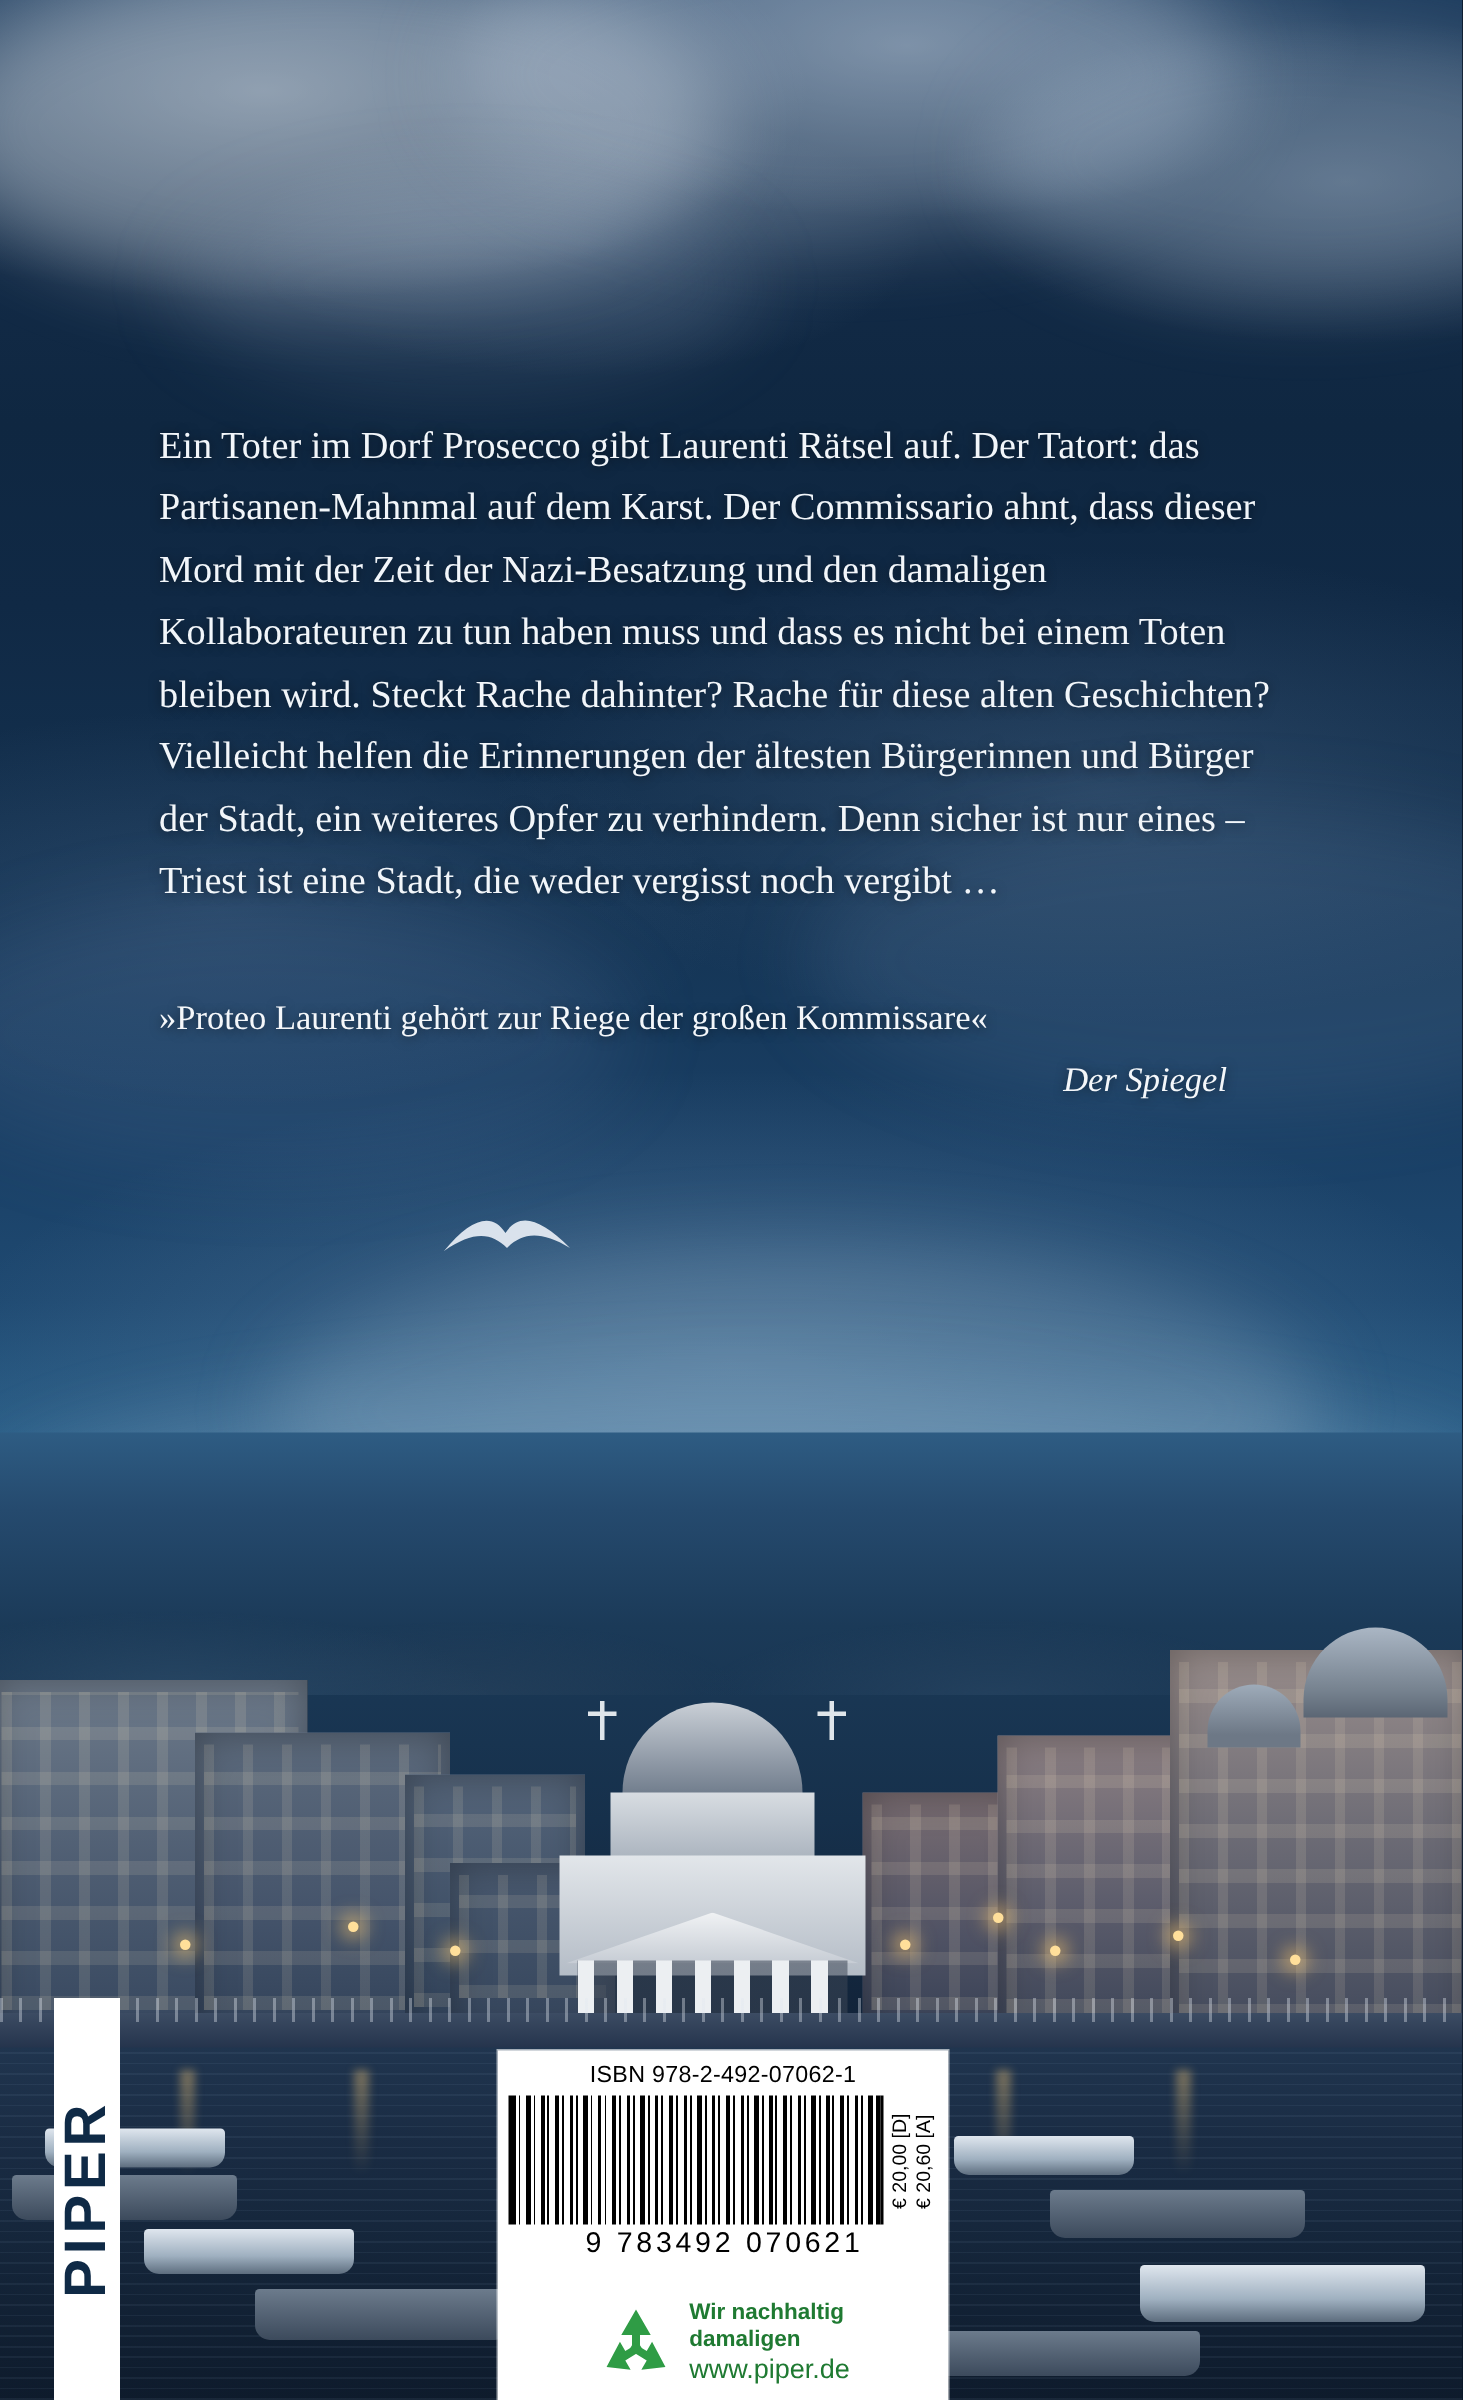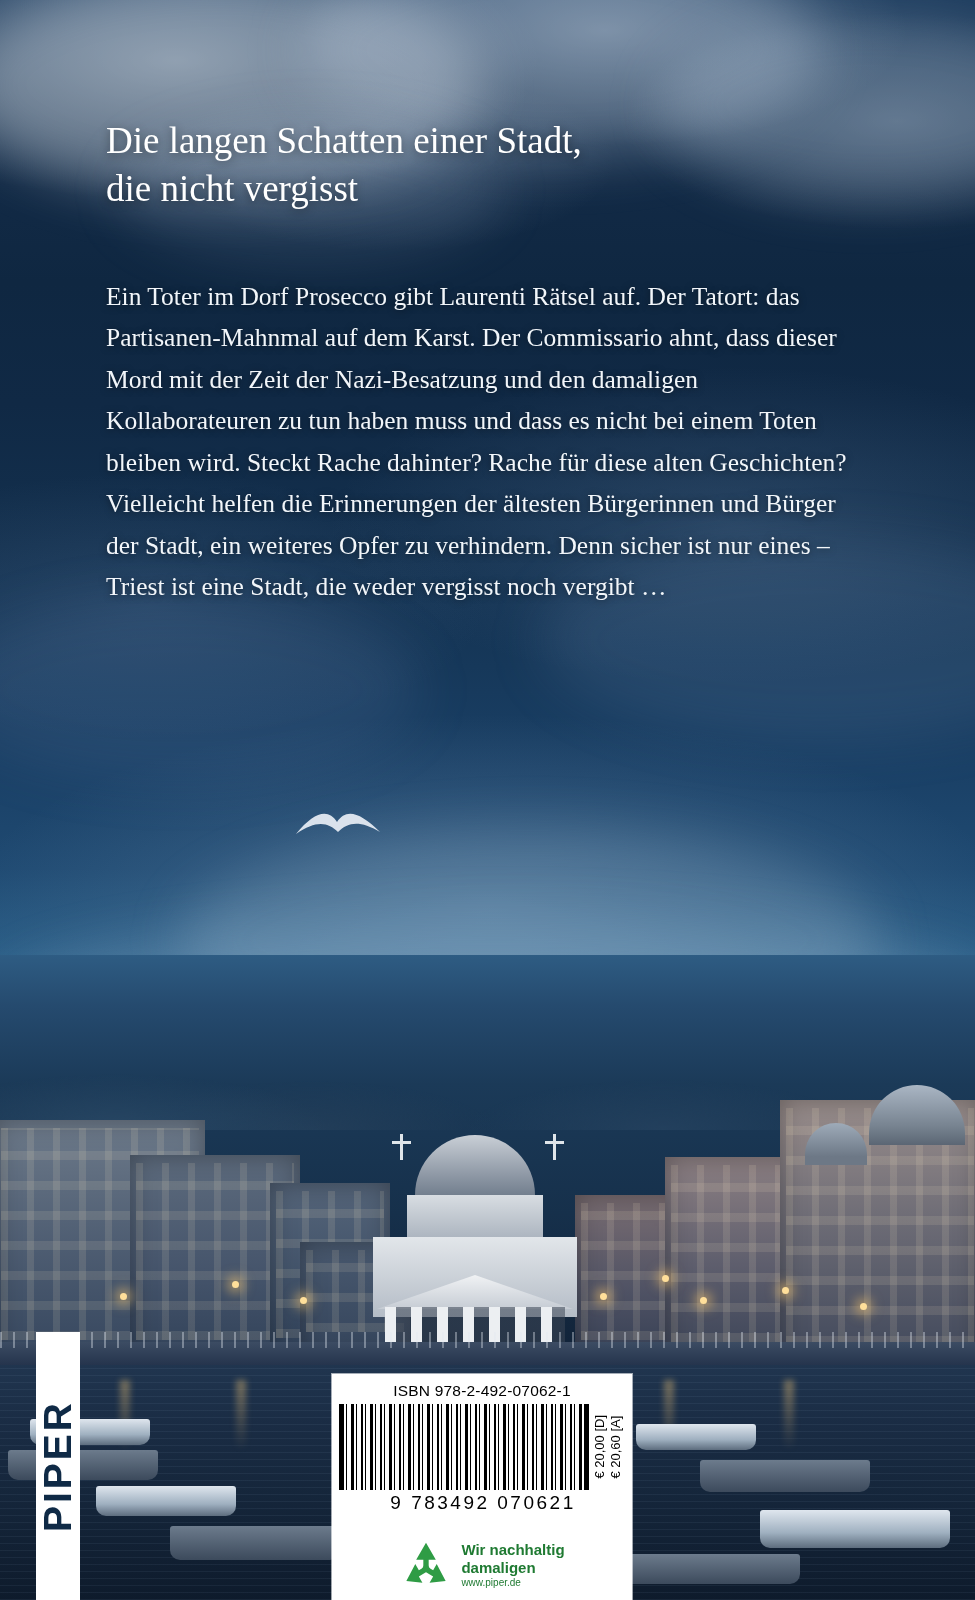--- a/index.html
+++ b/index.html
@@ -363,21 +363,21 @@
   .eco-text {
     font-family: "Liberation Sans", sans-serif;
     font-size: 15px;
     line-height: 1.18;
     color: #1f7a32;
     font-weight: bold;
   }
   .eco-text .url {
     display: block;
     font-weight: normal;
-    font-size: 10px;
+    font-size: 18px;
     color: #1f7a32;
   }
 </style>
 </head>
 <body>
 
 <div class="cover">
 
   <div class="sky">
     <div class="cloud c1"></div>
@@ -462,23 +462,24 @@
     <div class="boat" style="left:636px; bottom:150px; width:120px; height:26px;"></div>
     <div class="boat dark" style="left:700px; bottom:108px; width:170px; height:32px;"></div>
     <div class="boat" style="left:760px; bottom:52px;  width:190px; height:38px;"></div>
     <div class="boat dark" style="left:620px; bottom:16px; width:180px; height:30px;"></div>
   </div>
 
   <div class="piper">
     <span>PIPER</span>
   </div>
 
-  <h1 class="headline">Die langen Schatten einer Stadt,<br>die nicht vergisst</h1>
   <p class="blurb">Ein Toter im Dorf Prosecco gibt Laurenti Rätsel auf. Der Tatort: das Partisanen-Mahnmal auf dem Karst. Der Commissario ahnt, dass dieser Mord mit der Zeit der Nazi-Besatzung und den damaligen Kollaborateuren zu tun haben muss und dass es nicht bei einem Toten bleiben wird. Steckt Rache dahinter? Rache für diese alten Geschichten? Vielleicht helfen die Erinnerungen der ältesten Bürgerinnen und Bürger der Stadt, ein weiteres Opfer zu verhindern. Denn sicher ist nur eines – Triest ist eine Stadt, die weder vergisst noch vergibt …</p>
   <div class="quote">
+    <span>»Proteo Laurenti gehört zur Riege der großen Kommissare«</span>
+    <span class="src">Der Spiegel</span>
   </div>
 
   <div class="isbn-panel">
     <div class="isbn-text">ISBN 978-2-492-07062-1</div>
 
     <div class="barcode-row">
       <div class="barcode"></div>
       <div class="price-box">
         <div class="prices">
           <span>€ 20,00 [D]</span>

